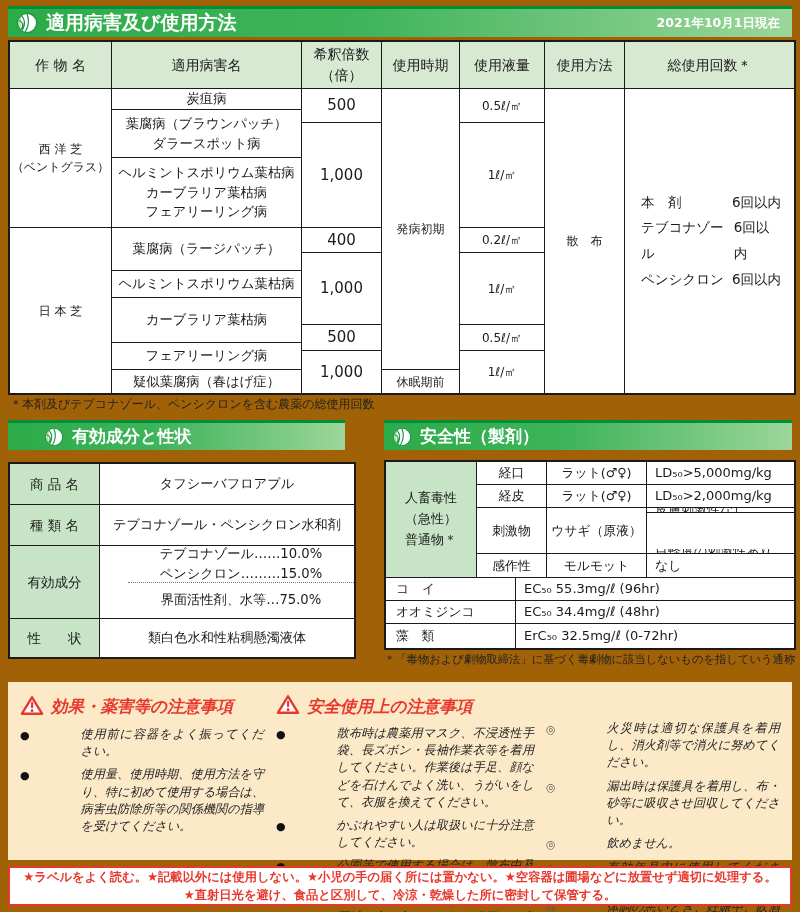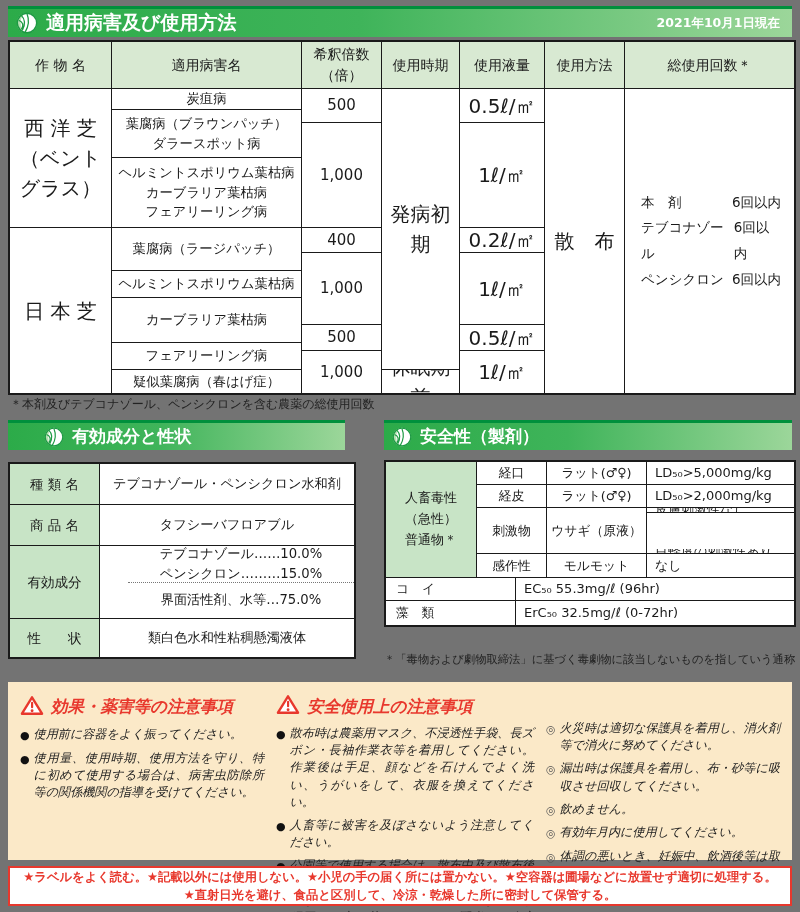--- a/index.html
+++ b/index.html
@@ -1,16 +1,16 @@
 <!DOCTYPE html>
 <html><head>
 <meta charset="utf-8">
 <style>
   html,body{margin:0;padding:0;background:#fff;}
-  .page{position:relative;width:800px;height:912px;background:#737373;overflow:hidden;
+  .page{position:relative;width:800px;height:912px;background:#a16207;overflow:hidden;
         font-family:"DejaVu Sans",sans-serif;color:#1a1a1a;}
   
   .bar{position:absolute;background:linear-gradient(90deg,#2cab49 0%,#3fb45a 45%,#9cd69a 100%);
        border-top:3px solid #00903c;display:flex;align-items:center;color:#fff;
        font-weight:bold;box-sizing:border-box;padding-left:8px;gap:8px;}
   .bar .date{position:absolute;right:12px;font-size:12.5px;font-weight:bold;}
   .ball{flex:0 0 auto;display:flex;}
   
   .c{display:flex;align-items:center;justify-content:center;text-align:center;
      white-space:pre-line;box-sizing:border-box;overflow:hidden;line-height:1.5;}
@@ -19,21 +19,21 @@
   .uhead{display:flex;height:46px;background:#d8e9d2;border-bottom:1.5px solid #1a1a1a;}
   .uhead .c{border-right:1.5px solid #1a1a1a;font-size:14px;}
   .uhead .c:last-child{border-right:none;}
   .ubody{display:flex;height:304px;}
   .ucol{display:flex;flex-direction:column;border-right:1.5px solid #1a1a1a;box-sizing:border-box;}
   .ucol:last-child{border-right:none;}
   .ucol .c{border-bottom:1.5px solid #1a1a1a;flex:0 0 auto;}
   .ucol .c:last-child{border-bottom:none;}
   .dis{font-size:13.3px;line-height:1.5;}
   .num{font-size:15px;}
-  .crop{font-size:20px;}
+  .crop{font-size:12px;}
   .totcell{display:flex;flex-direction:column;justify-content:center;align-items:flex-start;
            box-sizing:border-box;padding-left:16px;height:100%;}
   .totline{display:flex;justify-content:space-between;width:140px;font-size:13.5px;line-height:1.9;}
   .fnote{position:absolute;font-size:12px;color:#222;}
   
   .itbl{position:absolute;left:8px;top:462px;width:344px;border:2px solid #1a1a1a;background:#fff;}
   .irow{display:flex;border-bottom:1.5px solid #1a1a1a;}
   .irow:last-child{border-bottom:none;}
   .ilab{flex:0 0 90px;background:#c8e4c6;border-right:1.5px solid #1a1a1a;font-size:13.5px;}
   .ival{flex:1;font-size:13.2px;}
@@ -56,21 +56,21 @@
   .sstack .c{border-bottom:1.5px solid #1a1a1a;}
   .sstack .c:last-child{border-bottom:none;margin-top:36px;}
   
   .warn{position:absolute;left:8px;top:682px;width:784px;height:178px;background:#fbe9c8;
         display:flex;box-sizing:border-box;padding:12px 12px 8px 12px;gap:12px;}
   .wcol{display:flex;flex-direction:column;font-style:italic;}
   .wtitle{display:flex;align-items:center;gap:7px;color:#e8382d;font-weight:bold;font-size:16.5px;height:26px;}
   .witem{display:flex;gap:4px;font-size:12.1px;line-height:1.42;color:#222;margin-top:6px;}
   .witem .bu{flex:0 0 auto;font-size:11px;padding-top:2px;color:#111;}
   .witem .bu2{flex:0 0 auto;font-size:11px;padding-top:2px;color:#555;}
-  .wtext{white-space:normal;text-align:justify;}
+  .wtext{white-space:normal;text-align:justify;margin-left:47px;}
   
   .notice{position:absolute;left:8px;top:866px;width:784px;height:40px;border:2px solid #e8382d;
           box-sizing:border-box;display:flex;flex-direction:column;justify-content:center;
           align-items:center;color:#e8382d;font-weight:bold;font-size:12.3px;line-height:1.5;background:#fff;}
 </style>
 </head>
 <body>
 
 <div class="page">
 
@@ -179,26 +179,26 @@
         <path d="M12 1 A11 11 0 0 0 12 23 A7 11 0 0 1 12 1Z" fill="#b9e0b4"></path>
         <path d="M6 4 Q12 10 7 20 M12 2 Q16 12 10 22 M3 9 Q10 12 6 19" stroke="#1d9a43" stroke-width="1.4" fill="none"></path>
         <circle cx="12" cy="12" r="10.6" fill="none" stroke="#1d9a43" stroke-width="1.6"></circle>
       </svg>
     </span>
     <span>安全性（製剤）</span>
   </div>
 
   <div class="itbl">
     <div class="irow" style="height:40px">
+      <div class="c ilab">商 品 名</div>
+      <div class="c ival">タフシーバフロアブル</div>
+    </div>
+    <div class="irow" style="height:40px">
       <div class="c ilab">種 類 名</div>
       <div class="c ival">テブコナゾール・ペンシクロン水和剤</div>
-    </div>
-    <div class="irow" style="height:40px">
-      <div class="c ilab">商 品 名</div>
-      <div class="c ival">タフシーバフロアブル</div>
     </div>
     <div class="irow" style="height:72px">
       <div class="c ilab">有効成分</div>
       <div class="isplit">
         <div class="c ival" style="height:44px">テブコナゾール……10.0%
 ペンシクロン………15.0%</div>
         <div class="c ival" style="height:28px">界面活性剤、水等…75.0%</div>
       </div>
     </div>
     <div class="irow" style="height:38px">
@@ -236,20 +236,24 @@
           <div class="c s2">モルモット</div>
           <div class="c s3">なし</div>
         </div>
       </div>
     </div>
     <div class="sgroup">
       <div class="srows">
         <div class="srow" style="height:23px">
           <div class="c sn">コ　イ</div>
           <div class="c sv">EC₅₀  55.3mg/ℓ (96hr)</div>
+        </div>
+        <div class="srow" style="height:23px">
+          <div class="c sn">オオミジンコ</div>
+          <div class="c sv">EC₅₀  34.4mg/ℓ (48hr)</div>
         </div>
         <div class="srow" style="height:24px">
           <div class="c sn">藻　類</div>
           <div class="c sv">ErC₅₀ 32.5mg/ℓ (0-72hr)</div>
         </div>
       </div>
     </div>
   </div>
 
   <div class="fnote" style="left:384px;top:652px;font-size:11.3px;white-space:nowrap;">＊「毒物および劇物取締法」に基づく毒劇物に該当しないものを指していう通称</div>
@@ -285,21 +289,21 @@
           </svg>
         </span>
         <span>安全使用上の注意事項</span>
       </div>
       <div class="witem">
         <span class="bu">●</span>
         <span class="wtext">散布時は農薬用マスク、不浸透性手袋、長ズボン・長袖作業衣等を着用してください。作業後は手足、顔などを石けんでよく洗い、うがいをして、衣服を換えてください。</span>
       </div>
       <div class="witem">
         <span class="bu">●</span>
-        <span class="wtext">人畜等に被害を及ぼさないよう注意してください。</span>
+        <span class="wtext">かぶれやすい人は取扱いに十分注意してください。</span>
       </div>
       <div class="witem">
         <span class="bu">●</span>
         <span class="wtext">公園等で使用する場合は、散布中及び散布後（少なくとも散布当日）に小児や散布に関係のないものが散布区域に立ち入らないよう縄囲いや立て札をたてるなど配慮し、人畜等に被害を及ぼさないよう注意してください。</span>
       </div>
     </div>
     <div class="wcol" style="flex:1;padding-top:26px;">
       <div class="witem" style="margin-top:0;">
         <span class="bu2">◎</span>
         <span class="wtext">火災時は適切な保護具を着用し、消火剤等で消火に努めてください。</span>

